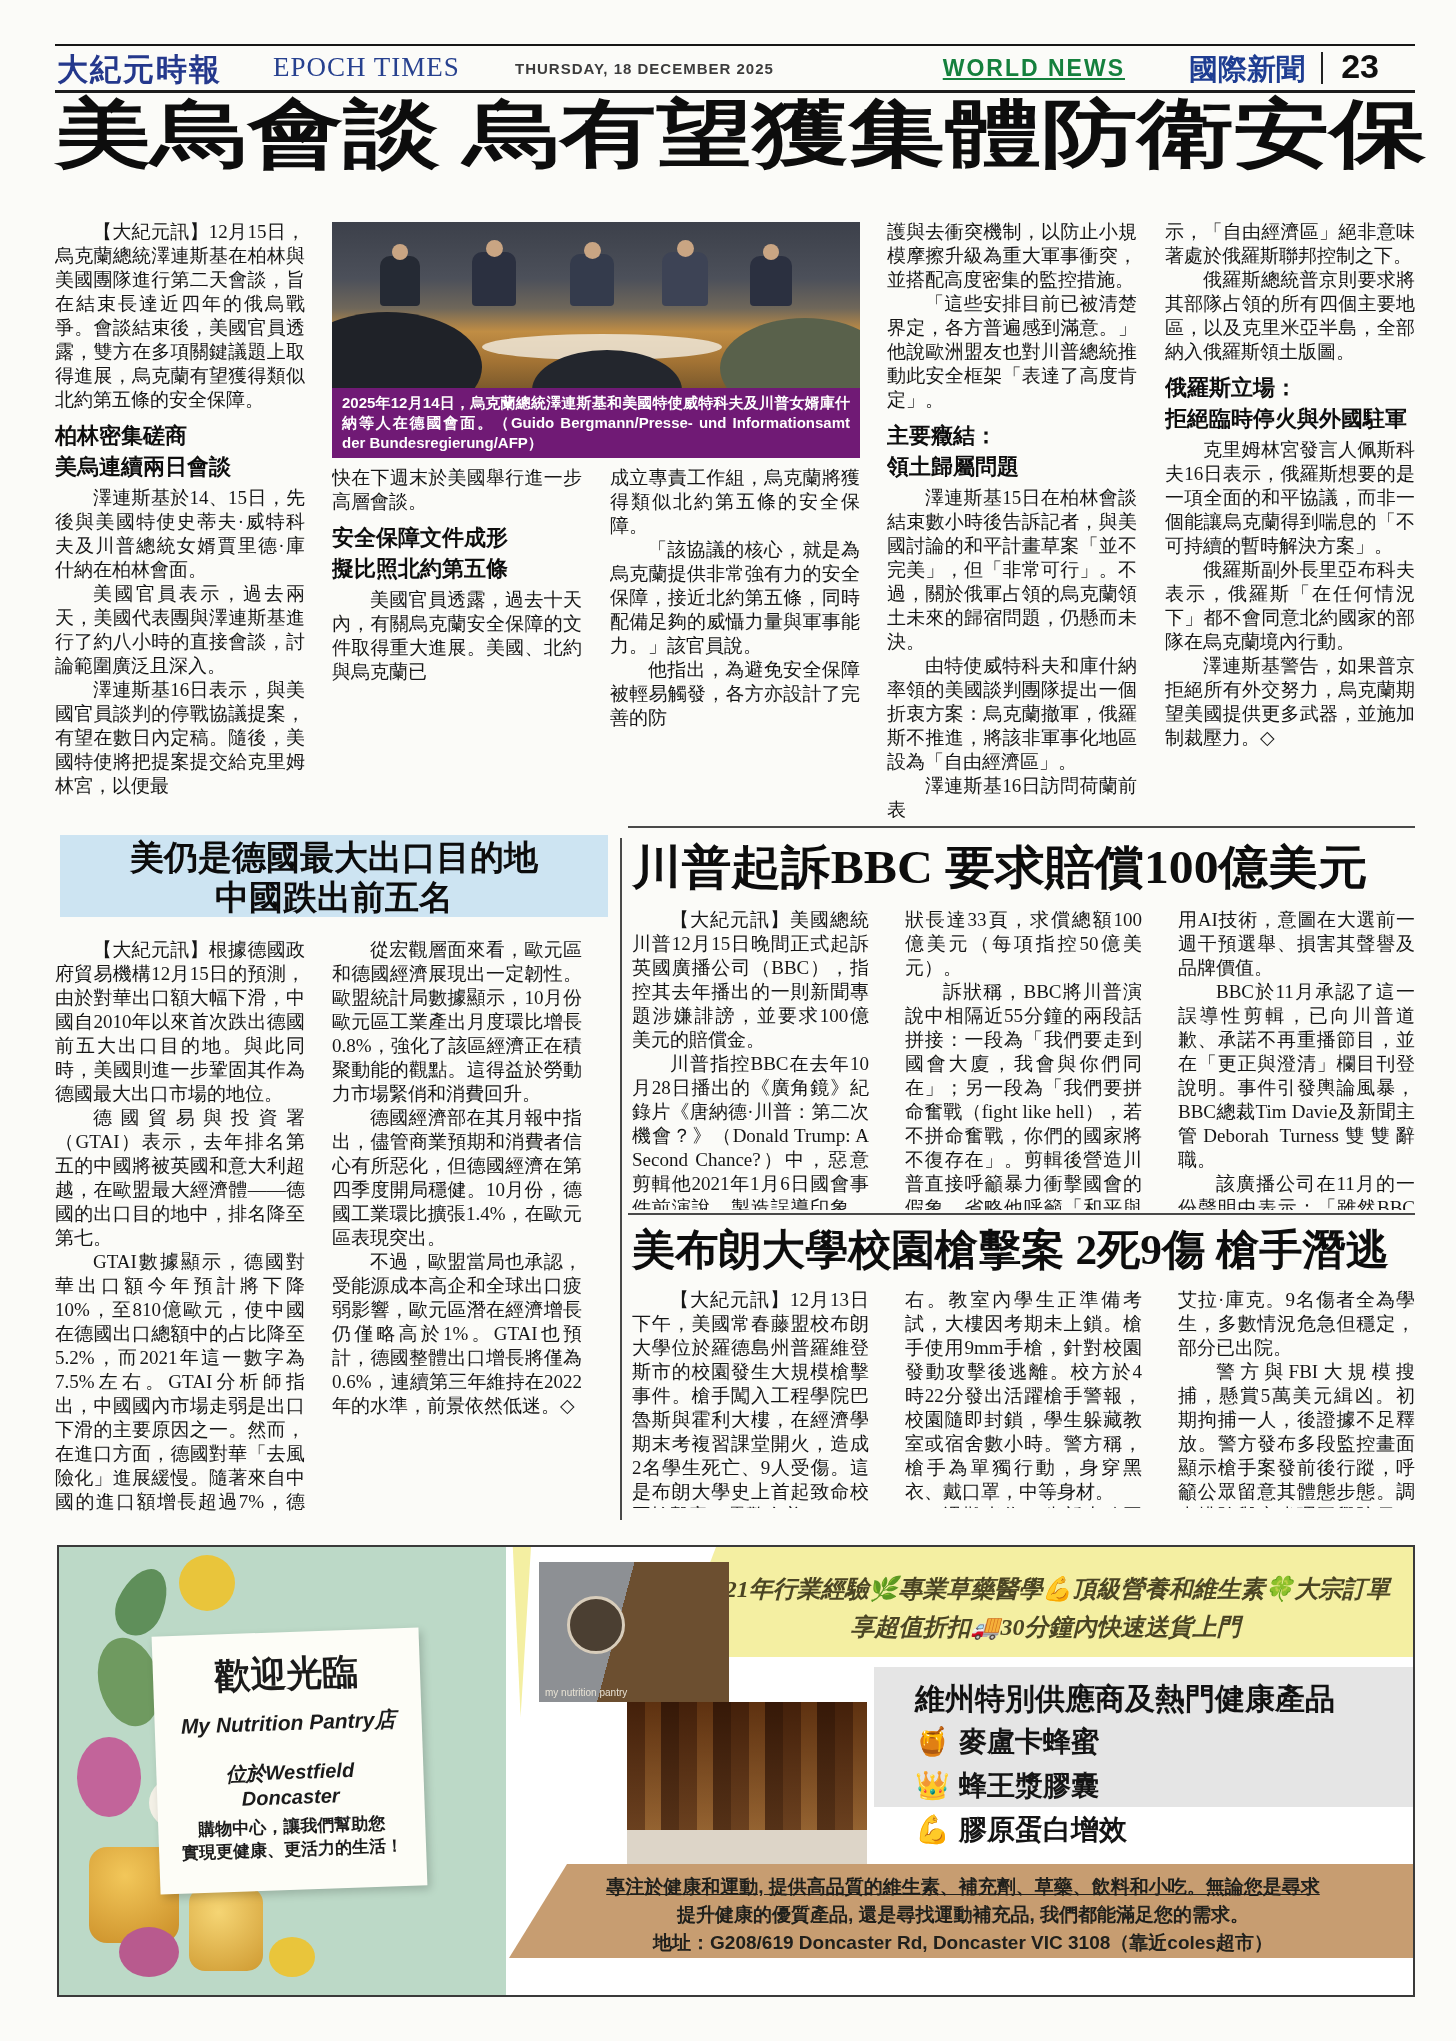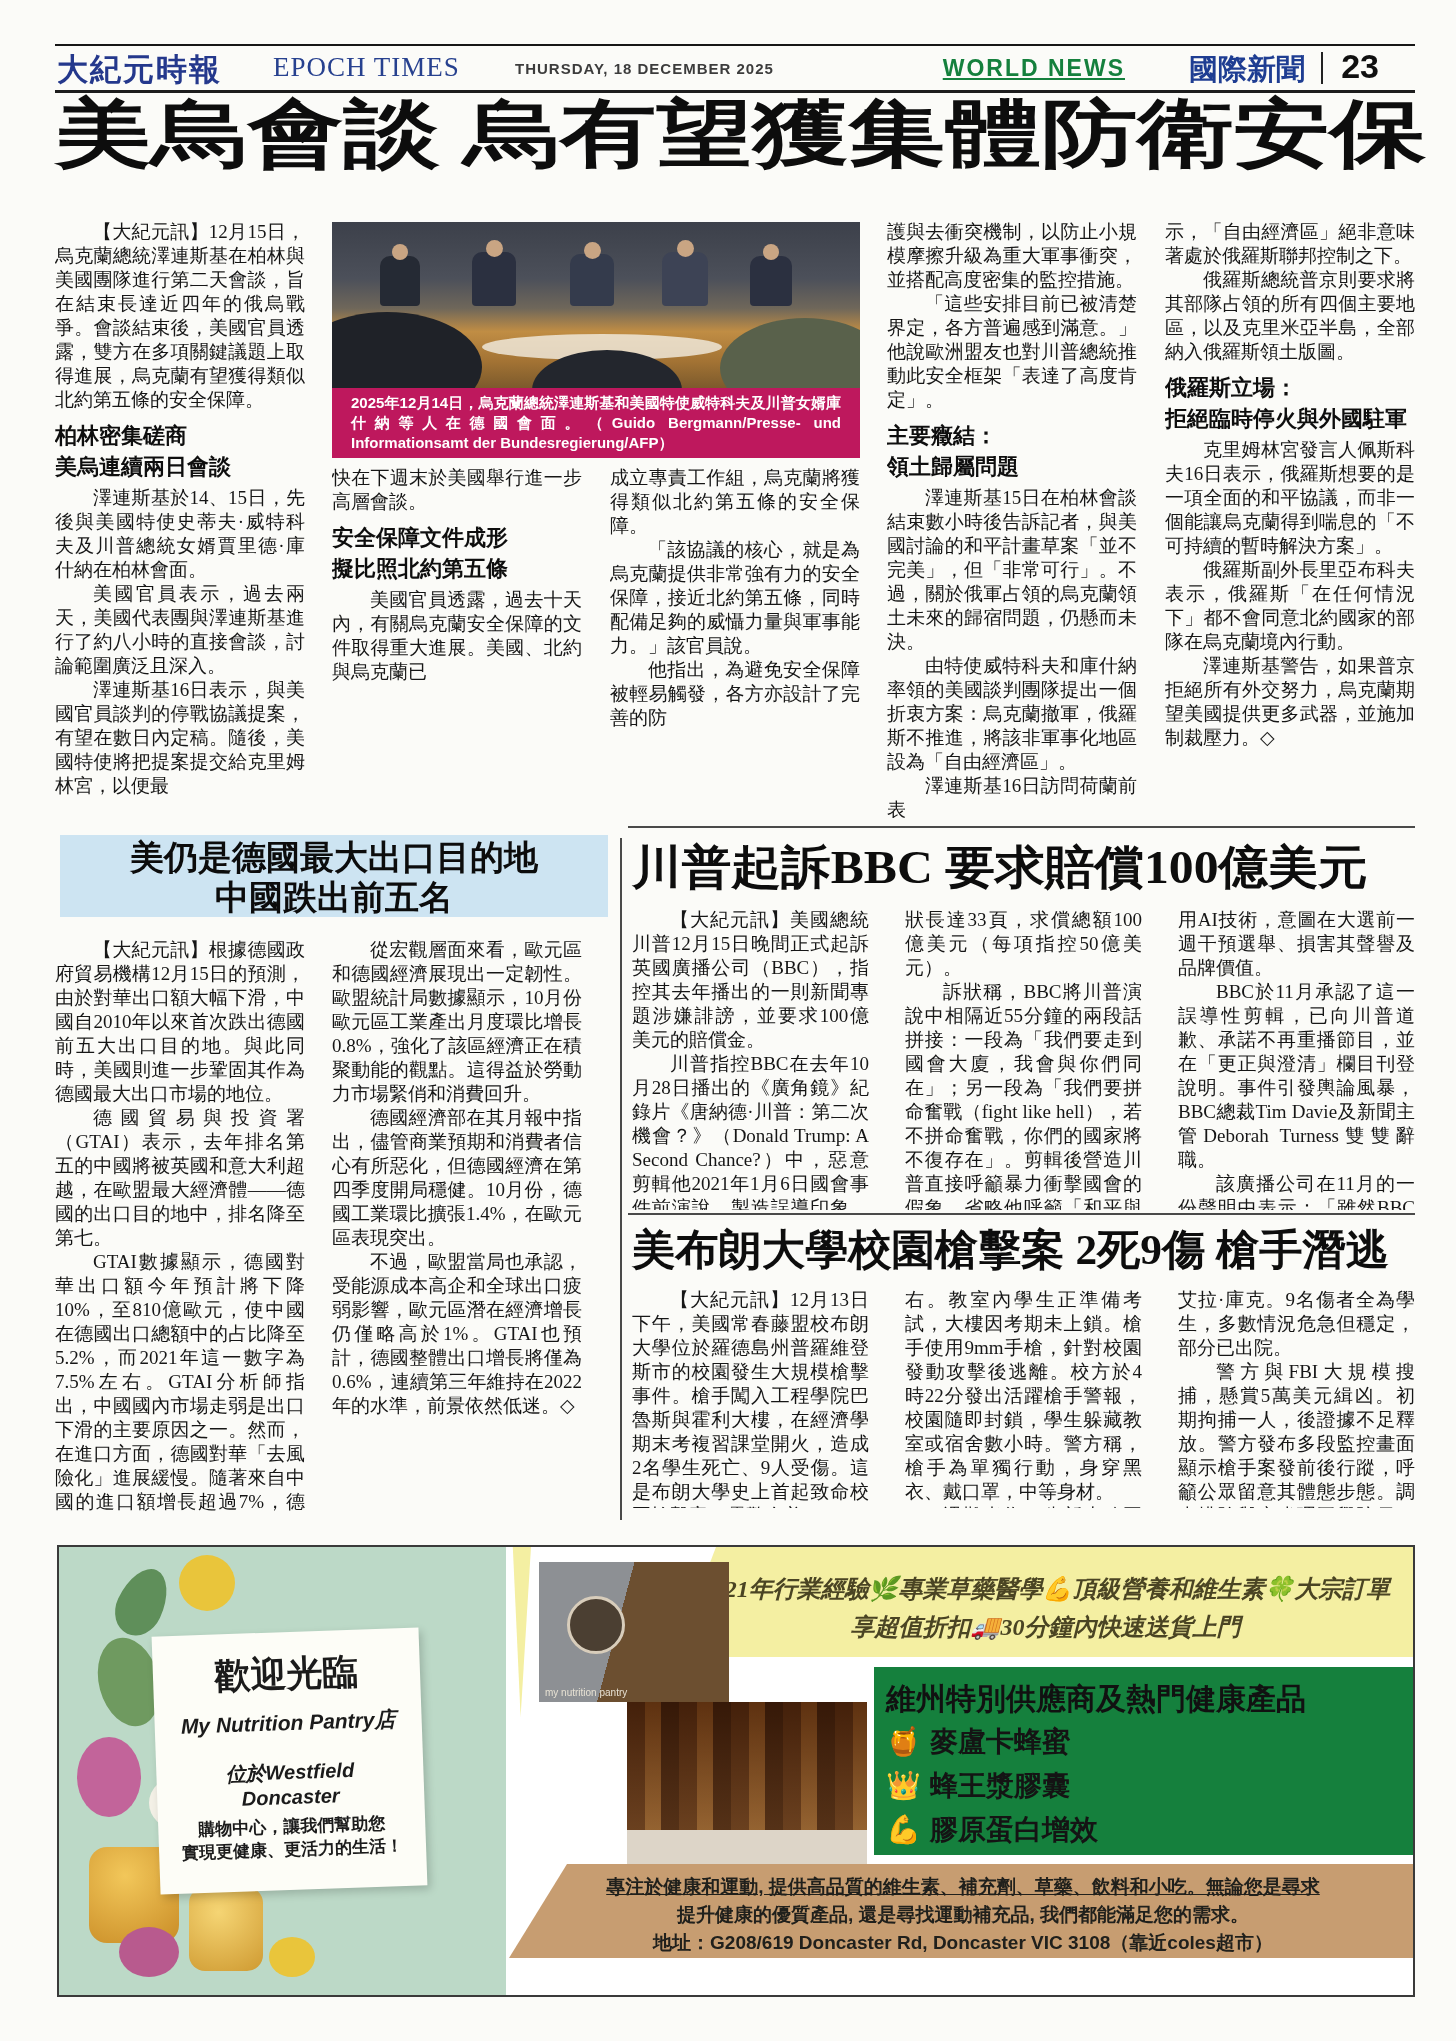--- a/index.html
+++ b/index.html
@@ -32,23 +32,23 @@
           margin:10px 0 5px;color:#0e0e0e;}
   .col h3 + h3{margin-top:-2px;}
   .ncol{width:237px;}
   
   .photo{position:absolute;left:332px;top:222px;width:528px;height:236px;background:#40444d;overflow:hidden;}
   .ph-img{position:absolute;left:0;top:0;width:528px;height:166px;
      background:linear-gradient(180deg,#3c404a 0%,#4c505a 34%,#6f675a 52%,#c08d44 66%,#a37334 84%,#7c5a2c 100%);}
   .fig{position:absolute;border-radius:10px 10px 4px 4px;background:#252a34;}
   .head{position:absolute;border-radius:50%;background:#c9a583;}
   .blob{position:absolute;border-radius:50%;}
-  .ph-cap{position:absolute;left:0;top:166px;width:528px;height:70px;background:#be185d;
+  .ph-cap{position:absolute;left:0;top:166px;width:528px;height:70px;background:#701a75;
      color:#ffffff;font-family:"Liberation Sans",sans-serif;font-weight:bold;
-     font-size:15px;line-height:20px;padding:5px 19px;box-sizing:border-box;text-align:justify;}
+     font-size:15px;line-height:20px;padding:5px 10px;box-sizing:border-box;text-align:justify;}
   
   .hline{position:absolute;height:2px;background:#4a4a4a;}
   .vline{position:absolute;width:2px;background:#4a4a4a;}
   
   .bluebox{position:absolute;left:60px;top:835px;width:548px;height:82px;background:#cde4f2;
      text-align:center;font-family:"Liberation Sans",sans-serif;font-weight:900;color:#0c0c0c;
      font-size:34px;line-height:40px;padding-top:2px;box-sizing:border-box;}
   
   .subhead-xl{position:absolute;margin:0;font-weight:900;color:#0d0d0d;white-space:nowrap;
      font-family:"Liberation Serif",serif;transform-origin:left center;}
@@ -73,22 +73,22 @@
   .signph{position:absolute;left:480px;top:15px;width:190px;height:140px;
      background:linear-gradient(105deg,#8d9094 0 42%,#6c4f30 42% 100%);overflow:hidden;}
   .signlogo{position:absolute;left:28px;top:34px;width:52px;height:52px;border-radius:50%;
      background:#4b3f32;border:3px solid #d8cdbb;}
   .signtxt{position:absolute;left:6px;bottom:4px;font-size:10px;color:#e8e2d4;
      font-family:"Liberation Sans",sans-serif;}
   .interior{position:absolute;left:568px;top:155px;width:240px;height:162px;
      background:repeating-linear-gradient(90deg,#8a5a30 0 18px,#c08a4c 18px 34px,#6e4524 34px 52px),
      linear-gradient(180deg,#7c5a36,#d8cfc2);background-blend-mode:multiply;overflow:hidden;}
   .floor{position:absolute;left:0;bottom:0;width:100%;height:34px;background:#ddd5c8;}
-  .greenpanel{position:absolute;left:815px;top:120px;width:543px;height:188px;background:#15803d;
-     padding:12px 0 0 12px;box-sizing:border-box;}
+  .greenpanel{position:absolute;left:815px;top:120px;width:543px;height:140px;background:#e5e5e5;
+     padding:12px 0 0 41px;box-sizing:border-box;}
   .gtitle{font-size:30px;font-weight:900;color:#111;margin:0;font-family:"Liberation Serif",serif;}
   .prod{font-size:28px;font-weight:900;color:#141414;line-height:44px;font-family:"Liberation Serif",serif;}
   .prod .pic{display:inline-block;width:36px;text-align:center;margin-right:8px;}
   .tan{position:absolute;left:450px;top:317px;width:908px;height:94px;background:#c79d71;
      clip-path:polygon(58px 0,100% 0,100% 100%,0 100%);text-align:center;color:#20201c;
      font-family:"Liberation Sans",sans-serif;font-weight:bold;}
   .tan .t1{font-size:19px;margin-top:10px;text-decoration:underline;}
   .tan .t2{font-size:19px;margin-top:2px;}
   .tan .t3{font-size:19px;margin-top:2px;}
   .blade{position:absolute;left:446px;top:0;width:26px;height:170px;background:#f4efa2;

